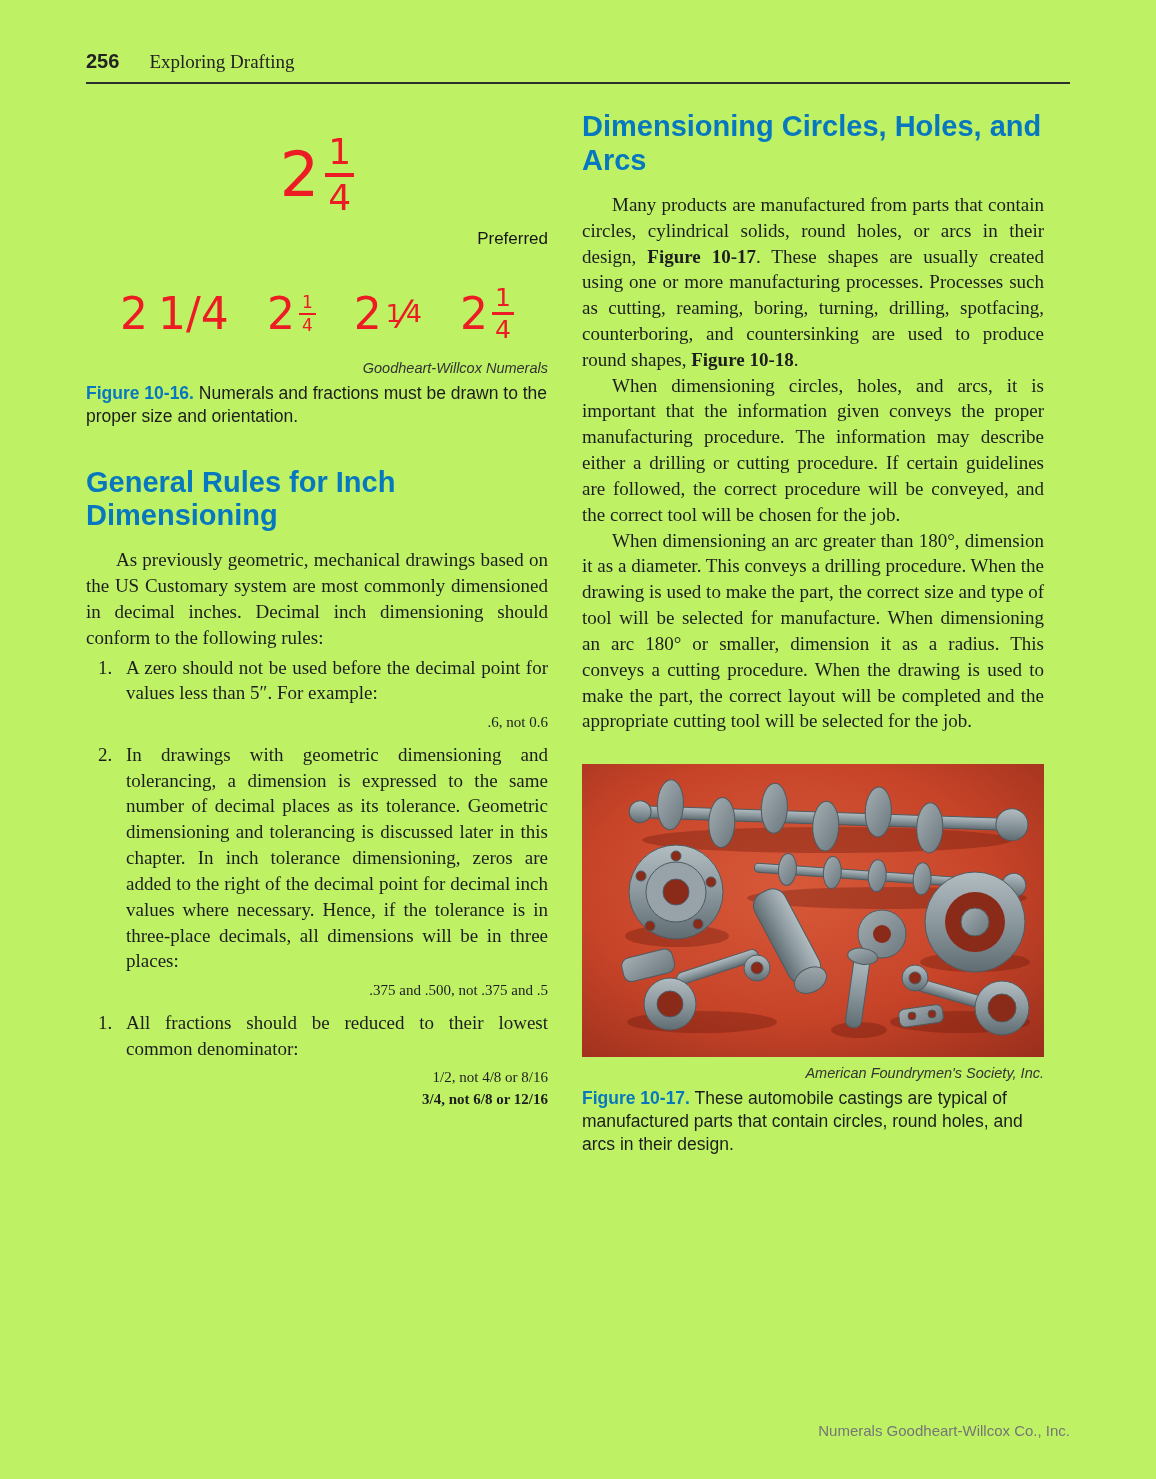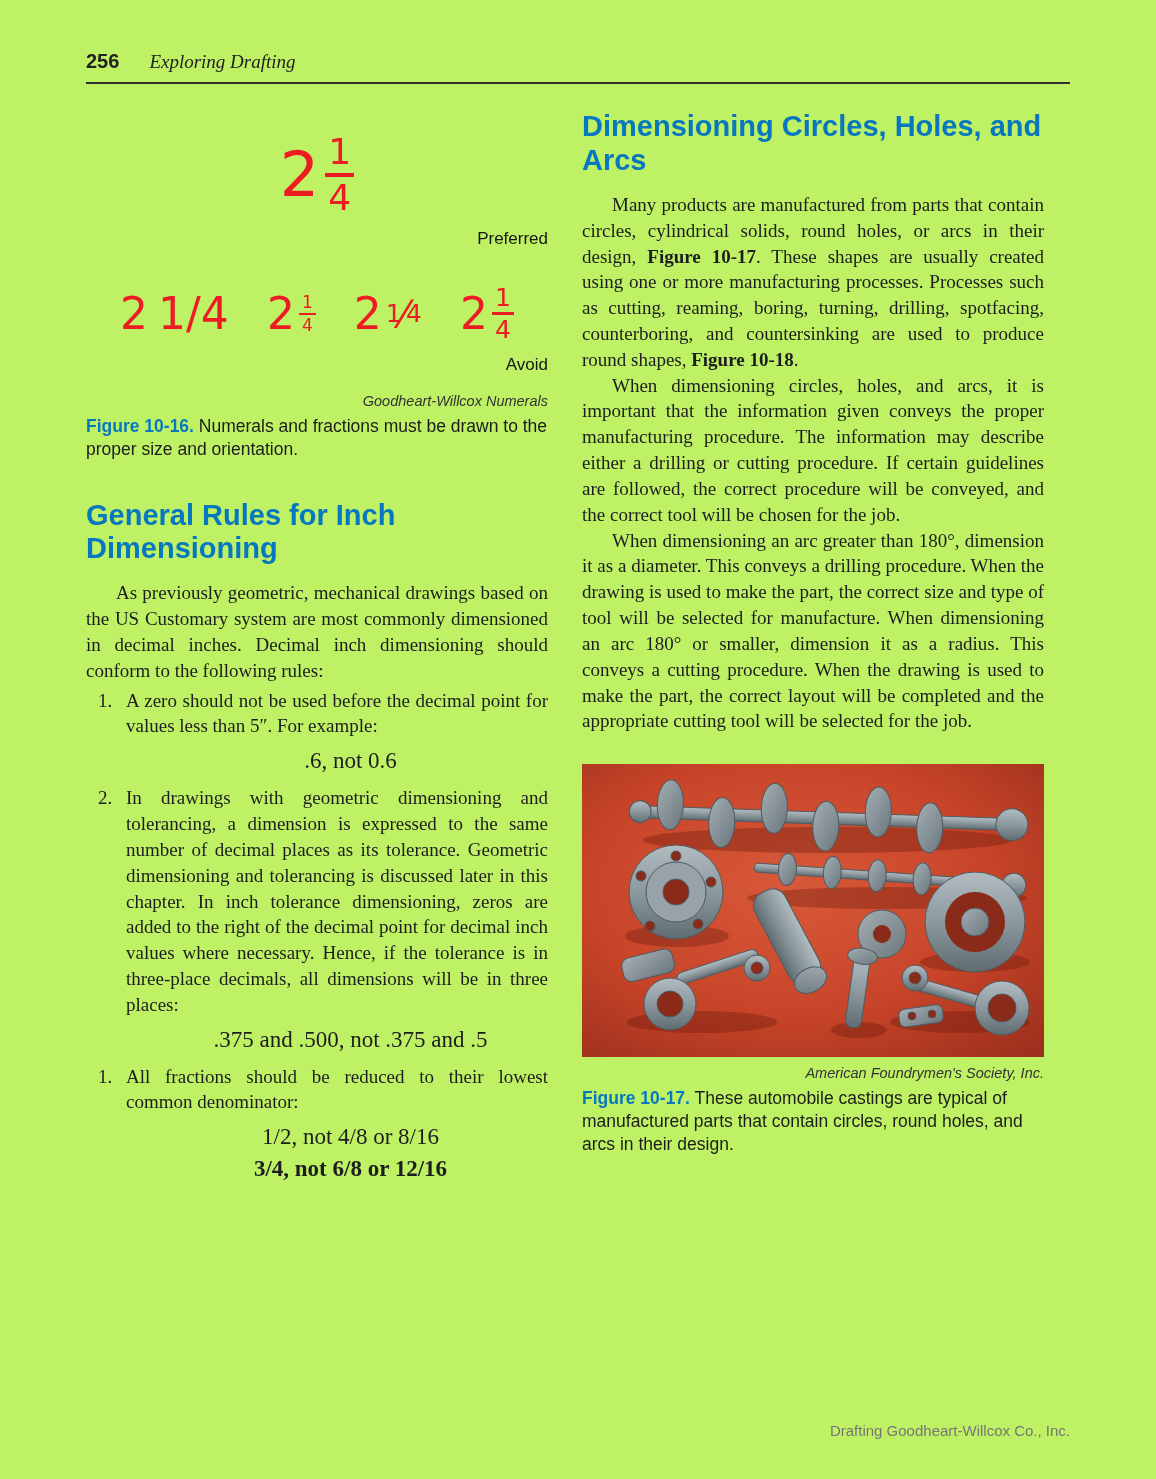--- a/index.html
+++ b/index.html
@@ -8,21 +8,21 @@
     width: 1156px; height: 1479px; position: relative;
     background: #bef264; overflow: hidden;
     font-family: "Liberation Serif", "DejaVu Serif", serif;
     color: #1d1d1f;
   }
   .content { padding: 50px 86px 0 86px; }
 
   
   .pg-header { border-bottom: 2px solid #2e2e2e; padding-bottom: 9px; display:flex; align-items: baseline; }
   .pg-num { font-family:"Liberation Sans",sans-serif; font-weight:bold; font-size:20px; color:#222; }
-  .pg-title { font-size:19px; margin-left:30px; color:#222;font-style:italic; }
+  .pg-title { font-size:19px; margin-left:30px; color:#222; }
 
   .columns { display:flex; gap:34px; margin-top: 20px; }
   .col { width:462px; }
 
   
   p.body { font-size:19px; line-height:1.36; text-align: justify; }
   p.indent { text-indent:30px; }
   .bold-inline { font-weight: bold; }
   h2.head {
     font-family:"Liberation Sans",sans-serif; font-weight:bold;
@@ -50,21 +50,21 @@
   .av3 .dsup { font-size:25px; vertical-align:16px; line-height:0; }
   .av3 .dslash { font-size:38px; vertical-align:2px; margin:0 -1px; line-height:0; }
   .av3 .dsub { font-size:25px; vertical-align:-2px; line-height:0; }
   .credit { text-align:right; font-family:"Liberation Sans",sans-serif; font-style:italic; font-size:14.5px; color:#333; margin-top:18px; }
   .caption { font-family:"Liberation Sans",sans-serif; font-size:17.5px; line-height:1.3; color:#1c1c1c; margin-top:6px; }
   .caption .cap-label { font-weight:bold; color:#0778bf; }
 
   
   .rule { position:relative; padding-left:40px; font-size:19px; line-height:1.36; text-align:justify; margin-top:4px; }
   .rule .rule-num { position:absolute; left:12px; }
-  .example { font-size:23px; line-height:1.3; margin:7px 0 9px 27px; text-align:center; }
+  .example { font-size:15px; line-height:1.3; margin:7px 0 9px 27px; text-align:right; }
   .sect-gap { margin-top:10px; }
 
   
   .photo-fig { margin-top:30px; }
   .photo-frame { width:462px; height:293px; display:block; }
   .photo-credit { text-align:right; font-family:"Liberation Sans",sans-serif; font-style:italic; font-size:14.5px; color:#333; margin-top:8px; }
 
   .pg-footer { position:absolute; right:86px; bottom:40px; font-family:"Liberation Sans",sans-serif; font-size:15px; color:#767676; }
 </style>
 </head>
@@ -118,21 +118,20 @@
             </span>
             <span class="av av4">
               <span class="whole">2</span>
               <span class="frac-stack">
                 <span class="fnum">1</span>
                 <span class="fbar"></span>
                 <span class="fden">4</span>
               </span>
             </span>
           </div>
-          <div class="fig-label">Avoid</div>
 
           <div class="credit">Goodheart-Willcox Numerals</div>
           <div class="caption">
             <span class="cap-label">Figure 10-16.</span><span> Numerals and fractions must be drawn to the proper size and orientation.</span>
           </div>
         </div>
 
         <h2 class="head" style="margin-top:38px;">General Rules for Inch Dimensioning</h2>
 
         <p class="body indent">As previously geometric, mechanical drawings based on the US Customary system are most commonly dimensioned in decimal inches. Decimal inch dimensioning should conform to the following rules:</p>
@@ -278,14 +277,14 @@
           <div class="photo-credit">American Foundrymen's Society, Inc.</div>
           <div class="caption">
             <span class="cap-label">Figure 10-17.</span><span> These automobile castings are typical of manufactured parts that contain circles, round holes, and arcs in their design.</span>
           </div>
         </div>
 
       </div>
     </div>
   </div>
 
-  <div class="pg-footer">Drafting Goodheart-Willcox Co., Inc.</div>
+  <div class="pg-footer">Numerals Goodheart-Willcox Co., Inc.</div>
 </div>
 
 </body></html>

